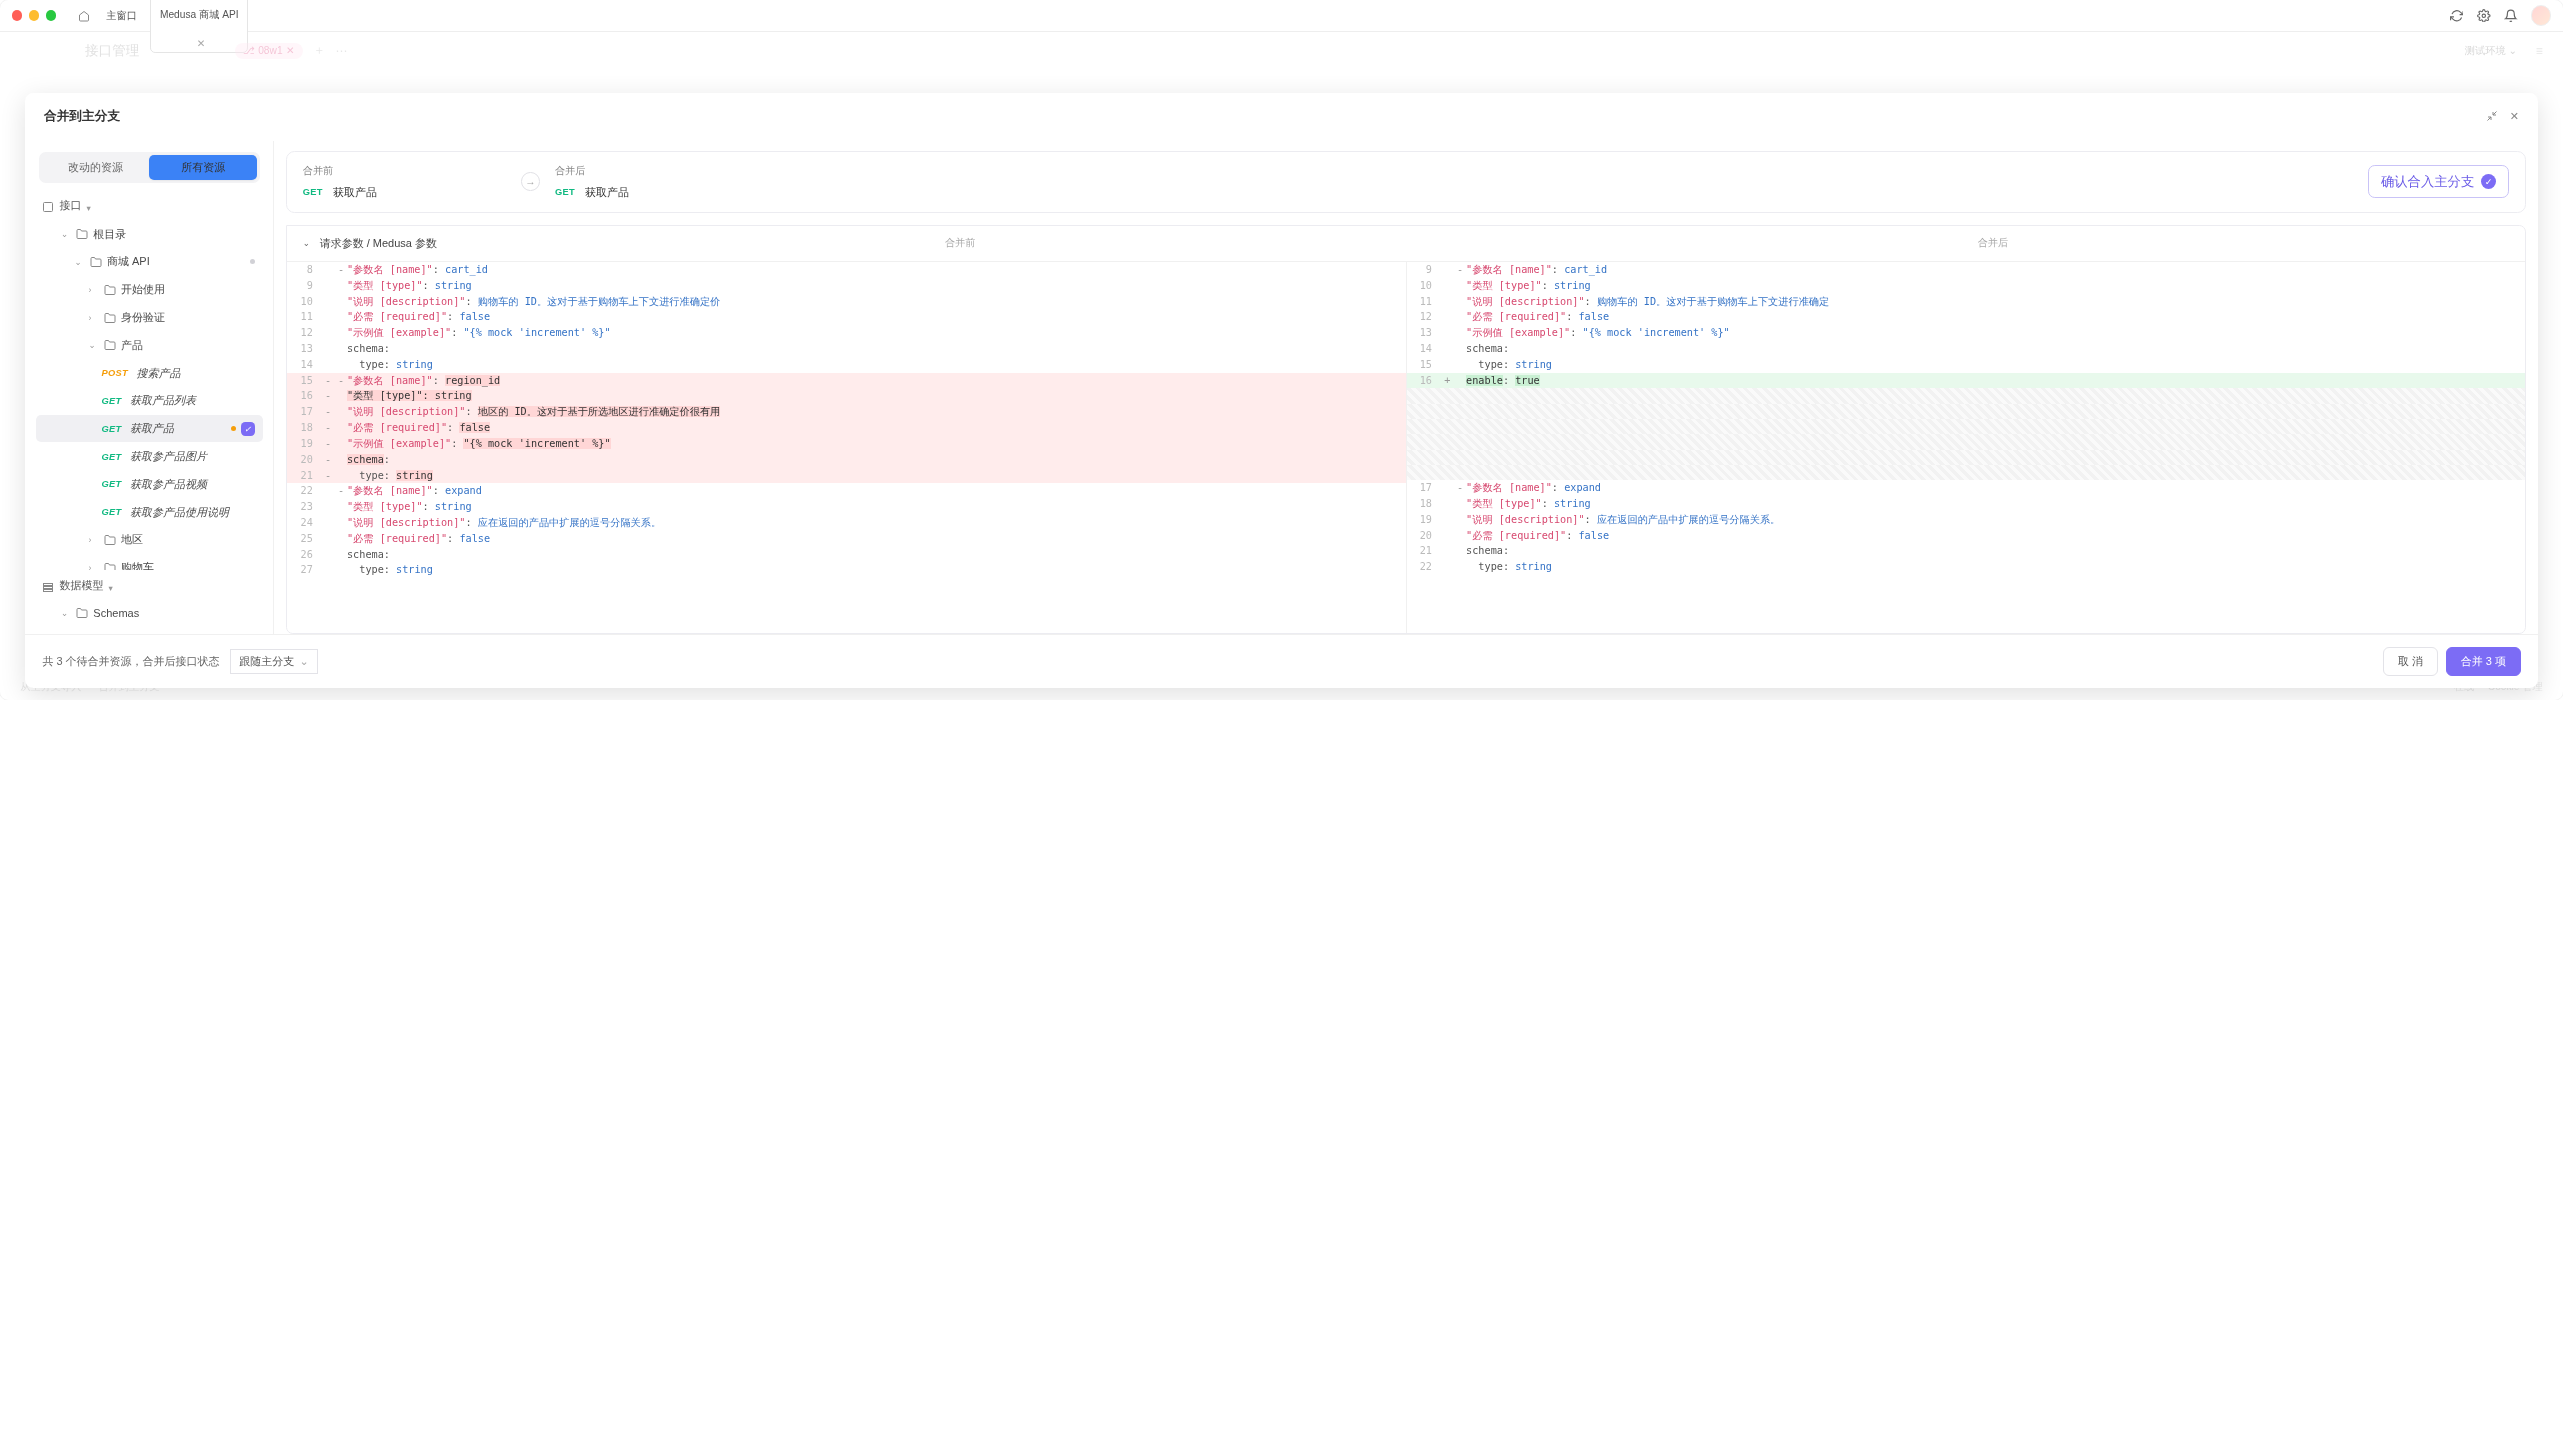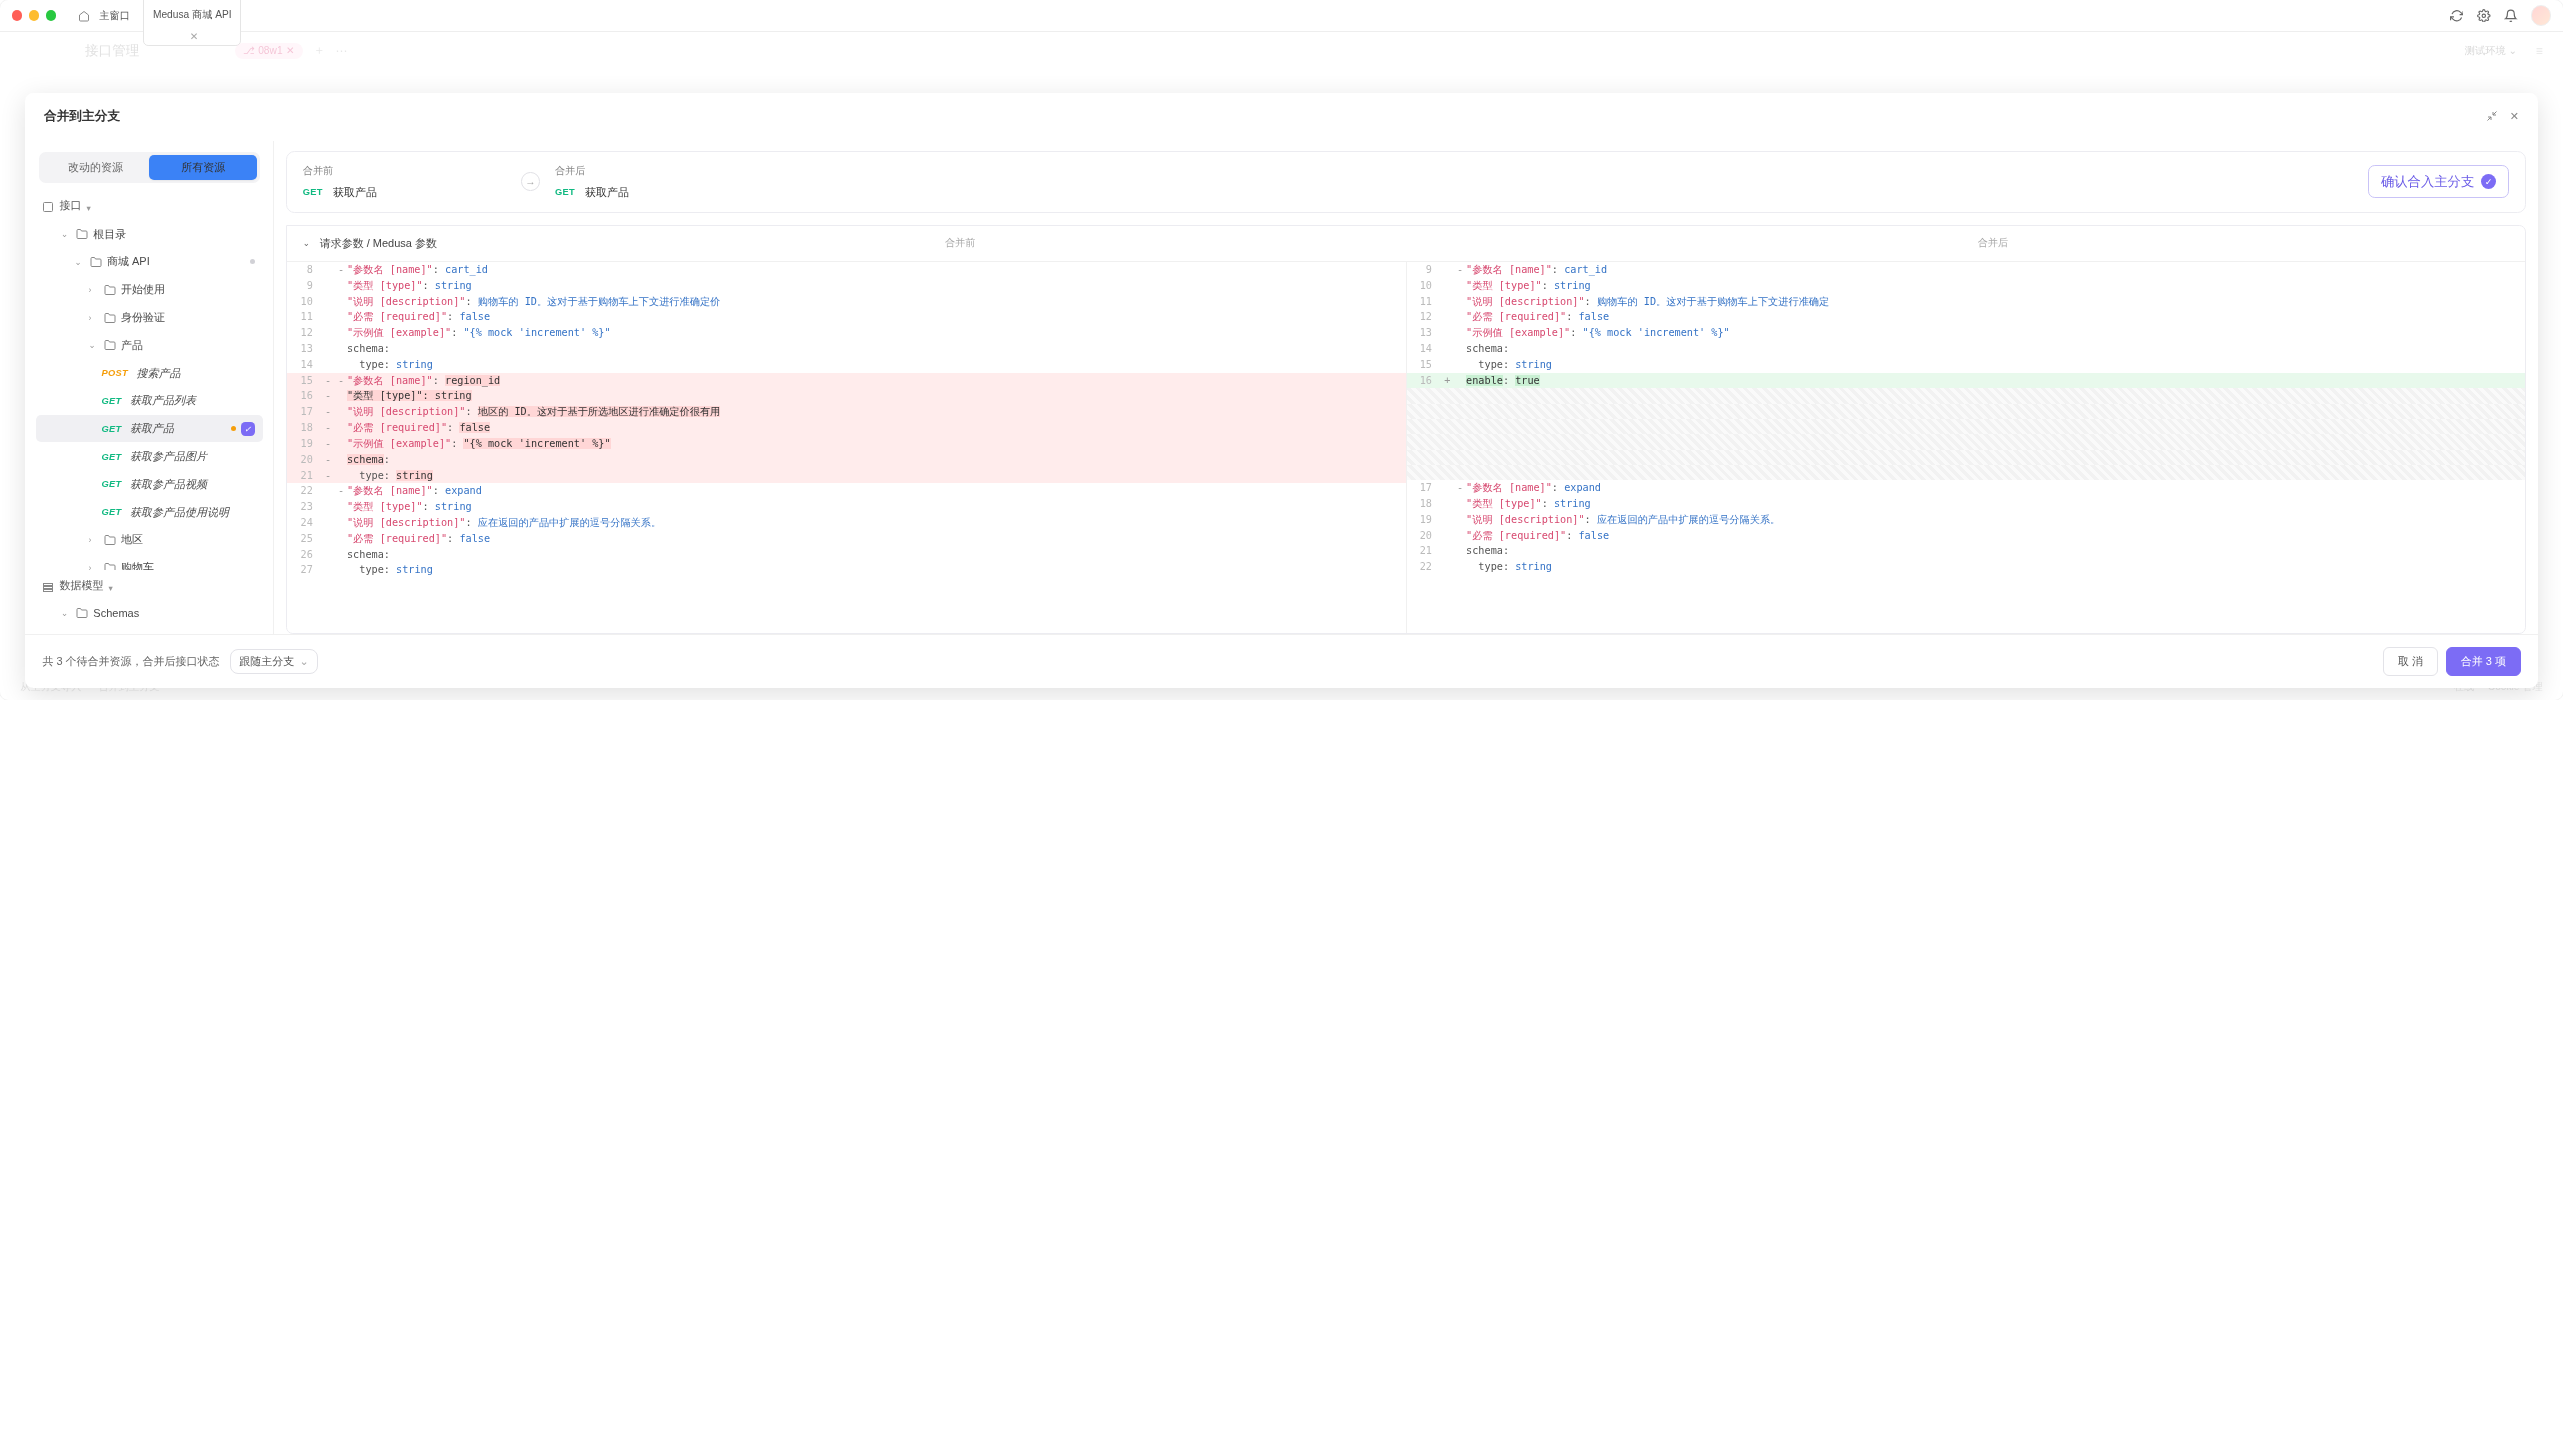--- a/index.html
+++ b/index.html
@@ -5,21 +5,21 @@
 * { margin: 0; padding: 0; box-sizing: border-box; }
 body { font-family: -apple-system, BlinkMacSystemFont, "Segoe UI", sans-serif; background: #fff; color: #333; font-size: 11px; overflow: hidden; }
 
 
 .window { width: 100%; height: 700px; background: #fff; border-radius: 8.5px; overflow: hidden; position: relative; box-shadow: 0 0 0 0.8px rgba(0,0,0,0.05); }
 .titlebar { height: 32px; display: flex; align-items: center; padding: 0 12px; gap: 13.6px; border-bottom: 0.8px solid #eee; }
 .traffic { display: flex; gap: 6.8px; }
 .dot { width: 10.2px; height: 10.2px; border-radius: 50%; }
 .dot.r { background: #ff5f57; } .dot.y { background: #febc2e; } .dot.g { background: #28c840; }
 .titlebar-tabs { display: flex; gap: 5.1px; align-items: center; }
-.title-tab { display: flex; align-items: center; gap: 9px; padding: 3.4px 8.5px; border-radius: 5.1px; font-size: 10.2px; color: #555; }
+.title-tab { display: flex; align-items: center; gap: 16px; padding: 3.4px 8.5px; border-radius: 5.1px; font-size: 10.2px; color: #555; }
 .title-tab.active { background: #fff; border: 0.8px solid #e5e5e5; flex-direction: column; }
 .title-right { margin-left: auto; display: flex; gap: 12px; align-items: center; }
 .icon-btn { width: 15.3px; height: 15.3px; display: flex; align-items: center; justify-content: center; color: #666; }
 .avatar { width: 20.3px; height: 20.3px; border-radius: 50%; background: linear-gradient(135deg,#ffd6d6,#ffe8d6); border: 0.8px solid #eee; }
 
 
 .app-body { position: absolute; top: 32px; left: 0; right: 0; bottom: 0; filter: blur(0); }
 .app-header { height: 37px; display: flex; align-items: center; padding: 0 20.3px 0 85px; gap: 10.2px; color: #aaa; font-size: 12px; }
 .branch-pill { background: #ffe6f0; color: #e05a8c; padding: 2.5px 8.5px; border-radius: 10.2px; font-size: 10.2px; display: flex; align-items: center; gap: 3.4px; }
 .env-select { margin-left: auto; padding: 3.4px 8.5px; color: #8b8b8b; font-size: 10.2px; }
@@ -82,21 +82,21 @@
 .code-line.removed .highlight { background: #ffd6d6; }
 .code-line.added { background: #e8f9ec; }
 .code-line.added .highlight { background: #c9f0d3; }
 .code-line.faded { color: #aaa; }
 .hatched { background: repeating-linear-gradient(45deg, #fafafa, #fafafa 3.4px, #f2f2f2 3.4px, #f2f2f2 6.8px); }
 
 .tok-key { color: #d7486f; } .tok-str { color: #3573c6; } .tok-type { color: #3573c6; } .tok-bool { color: #3573c6; } .tok-plain { color: #555; }
 
 
 .modal-footer { border-top: 0.8px solid #f0f0f0; padding: 12px 17px; display: flex; align-items: center; gap: 10.2px; }
-.footer-select { border: 0.8px solid #e3e3e8; border-radius: 8px; padding: 4.2px 8.5px; display: flex; gap: 5.1px; align-items: center; font-size: 11px; color: #555; }
+.footer-select { border: 0.8px solid #e3e3e8; border-radius: 0; padding: 4.2px 8.5px; display: flex; gap: 5.1px; align-items: center; font-size: 11px; color: #555; }
 .footer-btns { margin-left: auto; display: flex; gap: 8.5px; }
 .btn { padding: 6px 13.6px; border-radius: 6px; font-size: 11px; cursor: pointer; }
 .btn-default { border: 0.8px solid #e3e3e8; background: #fff; color: #555; }
 .btn-primary { background: #7c6cf5; color: #fff; border: 0.8px solid #7c6cf5; }
 
 
 .bottom-strip { position: absolute; bottom: 0; left: 0; right: 0; height: 25.4px; display: flex; align-items: center; padding: 0 20.3px; gap: 17px; color: #bbb; font-size: 10.2px; }
 .bottom-strip .r { margin-left: auto; display: flex; gap: 13.6px; }
 
 svg { display: block; }

